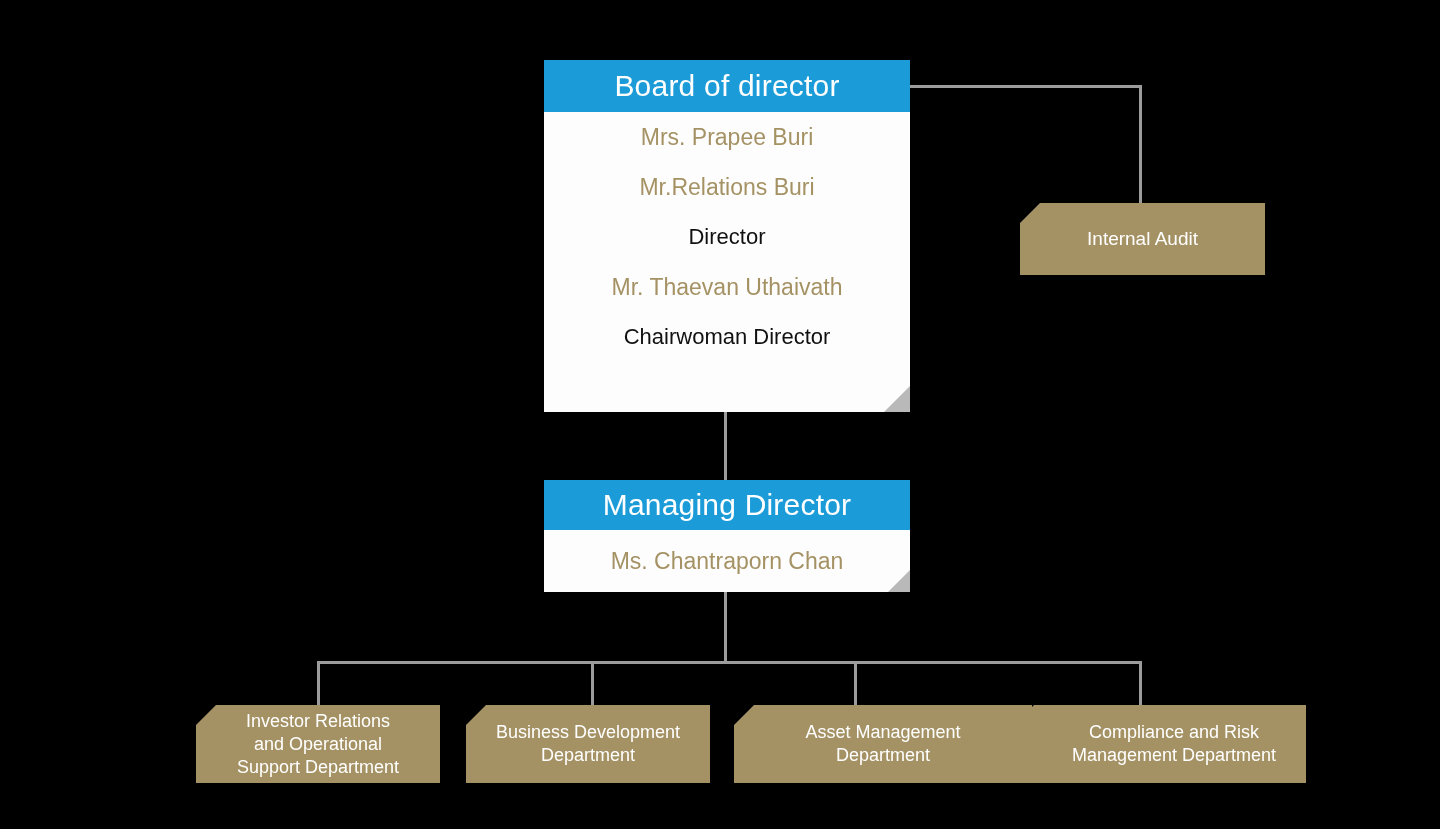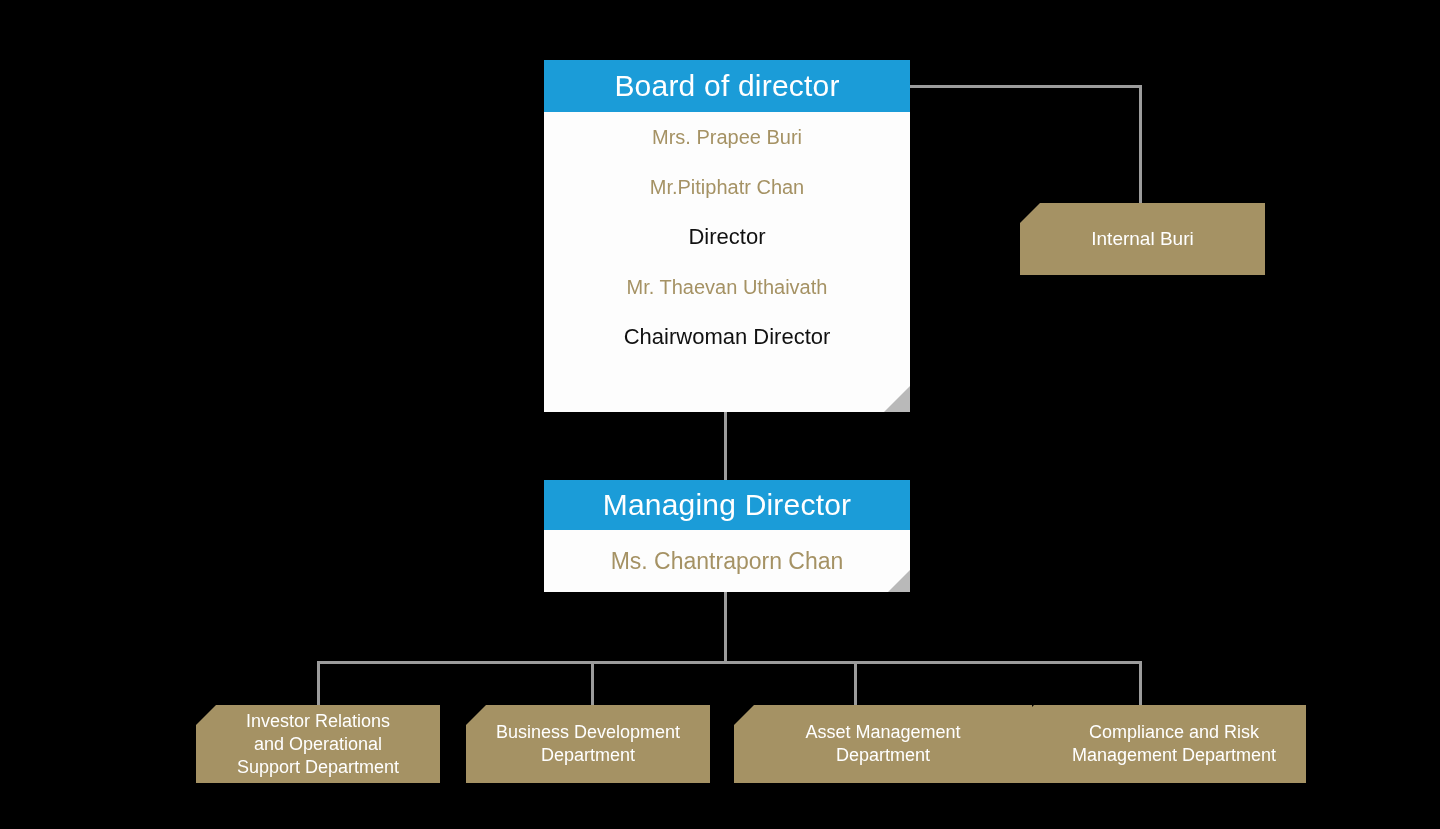--- a/index.html
+++ b/index.html
@@ -59,21 +59,21 @@
   .md-card .card-body    { height: 62px; }
 
   .member-line {
     height: 50px;
     display: flex;
     align-items: center;
     justify-content: center;
   }
   .member-name {
     color: #a59264;
-    font-size: 20px;
+    font-size: 23px;
   }
   .member-role {
     color: #111111;
     font-size: 22px;
   }
   .md-name {
     height: 62px;
     display: flex;
     align-items: center;
     justify-content: center;
@@ -133,30 +133,30 @@
   <div class="line l-h"></div>
   <div class="line l-d1"></div>
   <div class="line l-d2"></div>
   <div class="line l-d3"></div>
   <div class="line l-d4"></div>
 
   <div class="card board-card">
     <div class="card-header">Board of director</div>
     <div class="card-body">
       <div class="member-line member-name">Mrs. Prapee Buri</div>
-      <div class="member-line member-name">Mr.Pitiphatr Chan</div>
+      <div class="member-line member-name">Mr.Relations Buri</div>
       <div class="member-line member-role">Director</div>
       <div class="member-line member-name">Mr. Thaevan Uthaivath</div>
       <div class="member-line member-role">Chairwoman Director</div>
       <div class="fold"></div>
     </div>
   </div>
 
   <div class="tan-box ia-box">
-    <span>Internal Buri</span>
+    <span>Internal Audit</span>
   </div>
 
   <div class="card md-card">
     <div class="card-header">Managing Director</div>
     <div class="card-body">
       <div class="md-name">Ms. Chantraporn Chan</div>
       <div class="fold"></div>
     </div>
   </div>
 

